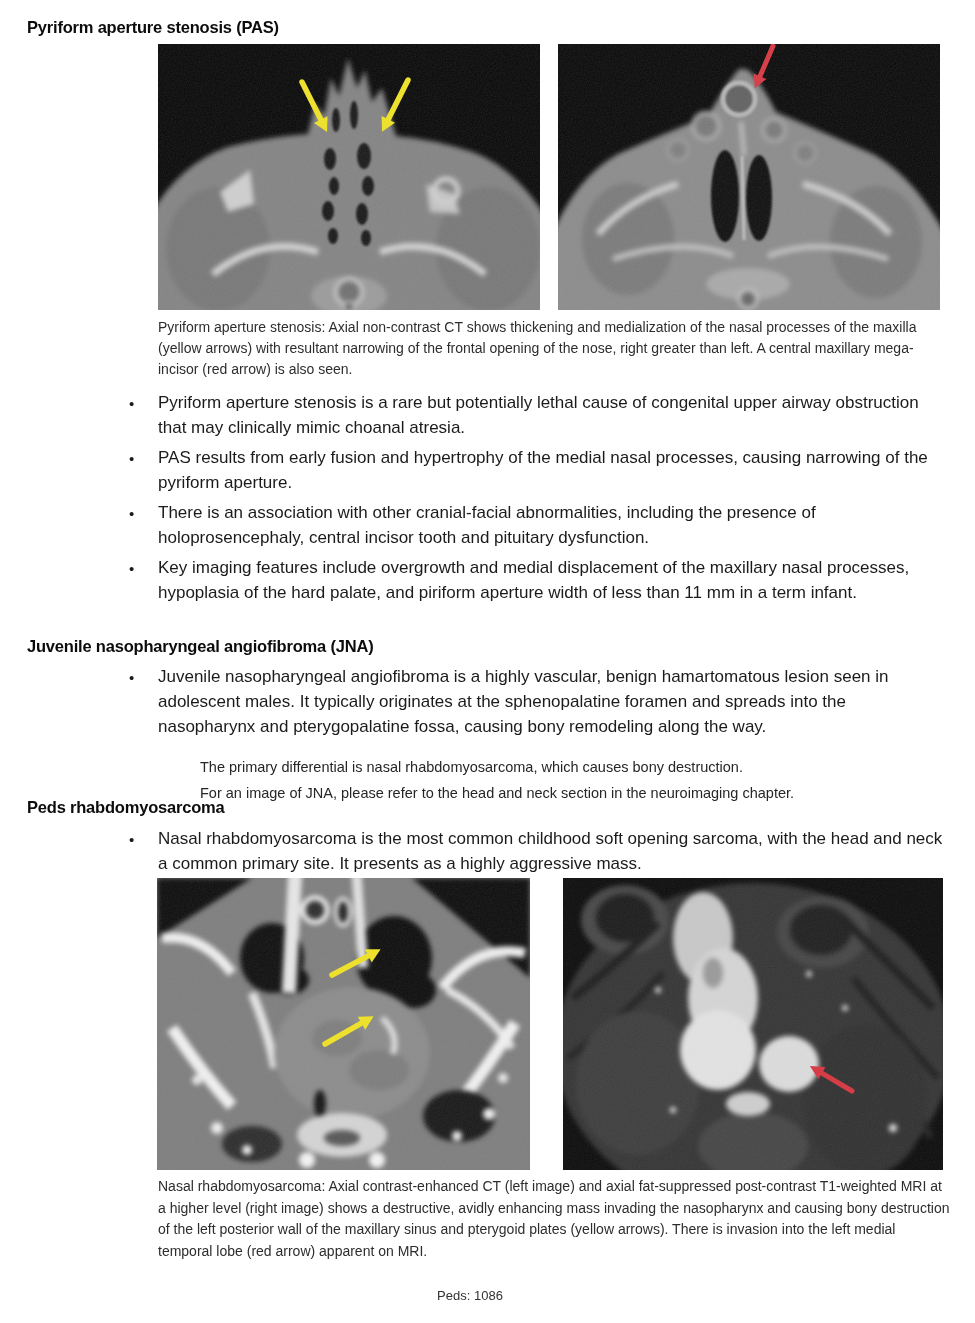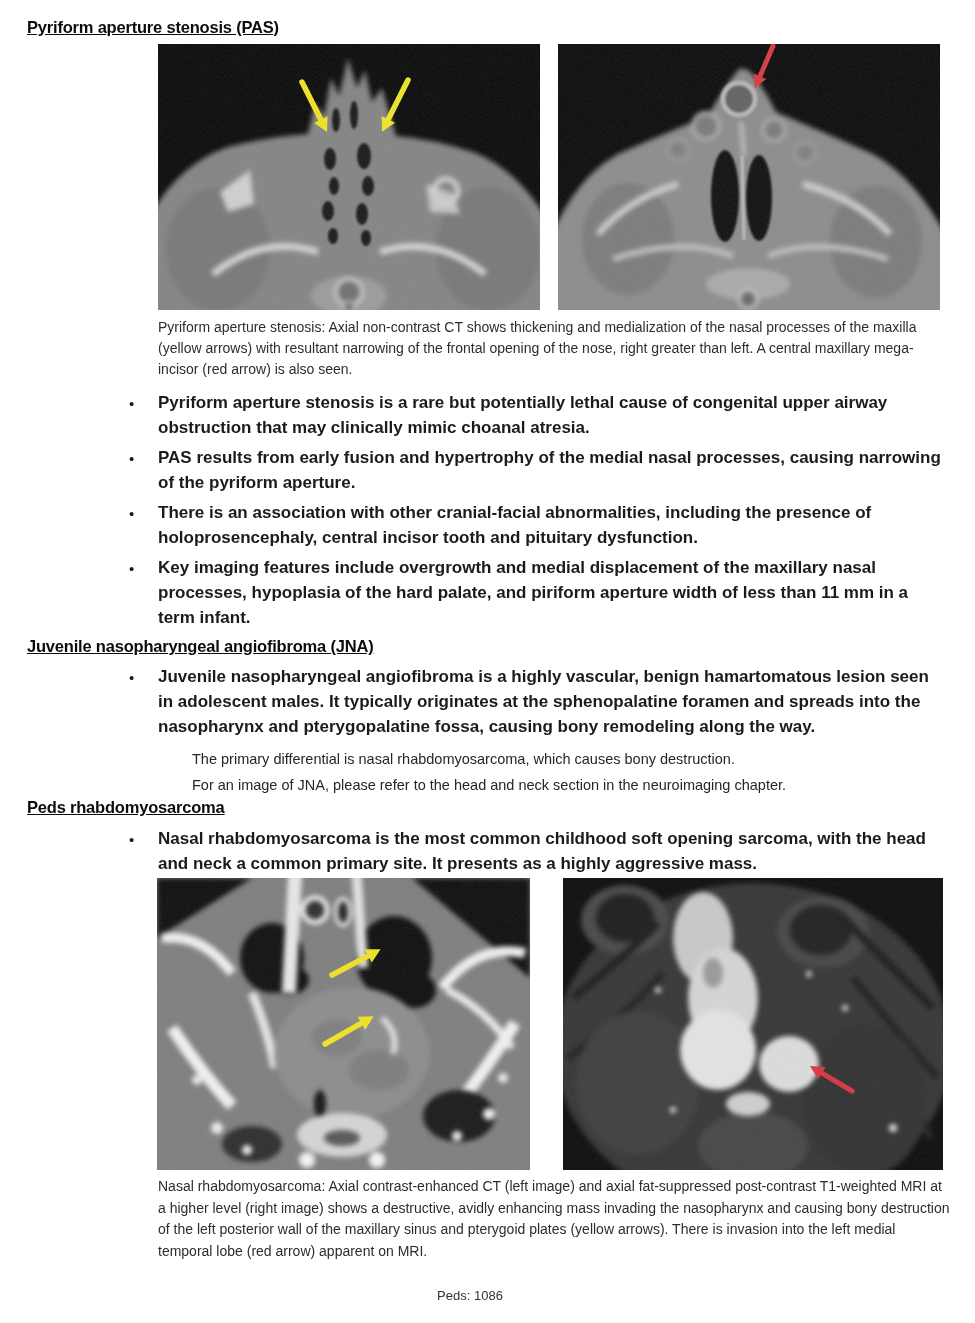--- a/index.html
+++ b/index.html
@@ -2,39 +2,39 @@
 <html><head>
 <meta charset="utf-8">
 <style>
   html,body{margin:0;padding:0;background:#ffffff;}
   .page{
     position:relative;width:975px;height:1323px;background:#ffffff;
     font-family:"Liberation Sans","DejaVu Sans",sans-serif;overflow:hidden;
   }
   .heading{
     position:absolute;left:27px;margin:0;
-    font-size:16.5px;font-weight:800;color:#0c0c0c;letter-spacing:-0.2px;text-decoration:underline;
+    font-size:16.5px;font-weight:800;color:#0c0c0c;letter-spacing:-0.2px;
   }
   .panel{
     position:absolute;margin:0;padding:0;background:#000;overflow:hidden;
   }
   .panel svg{display:block;width:100%;height:100%;}
   .caption{
     position:absolute;left:158px;width:783px;margin:0;
     font-size:14px;line-height:21px;color:#2d2d2d;
   }
   .bullet{
     position:absolute;left:129px;width:818px;display:flex;align-items:flex-start;
     font-size:17px;line-height:25px;color:#1b1b1b;
   }
   .bullet .dot{flex:0 0 29px;}
   .bullet .dot::before{content:"\2022";font-size:15px;position:relative;top:1px;}
-  .bullet .btext{flex:1 1 auto;font-weight:bold;}
+  .bullet .btext{flex:1 1 auto;}
   .subnote{
-    position:absolute;left:188px;width:770px;margin:4px;
+    position:absolute;left:188px;width:770px;margin:12px;
     font-size:14.5px;line-height:20px;color:#262626;
   }
   .footer{
     position:absolute;left:0;top:1288px;width:940px;text-align:center;margin:0;
     font-size:13px;color:#333333;
   }
   .soft1{filter:blur(1.2px);}
   .soft2{filter:blur(2.5px);}
   .arrow line{stroke-linecap:round;}
 </style>

